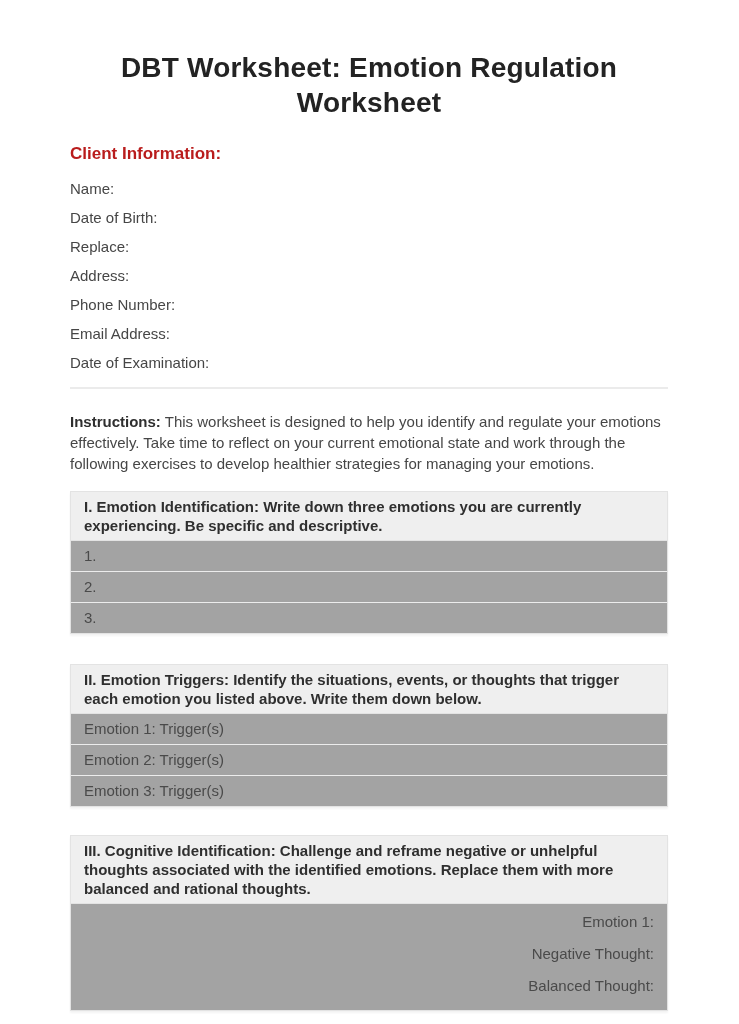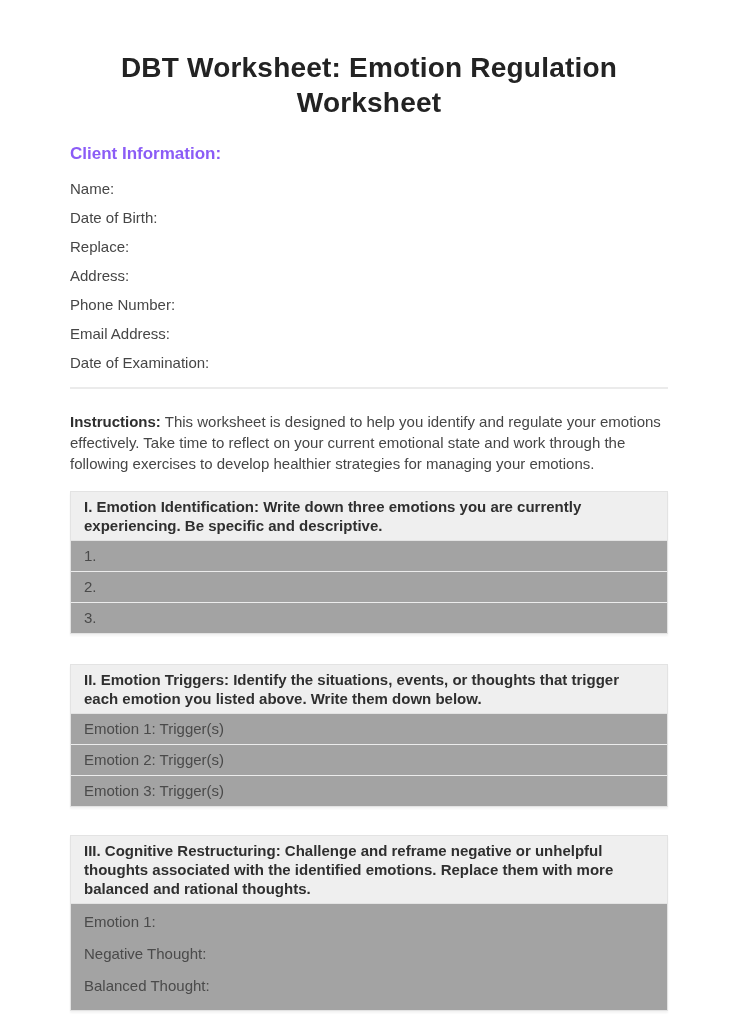--- a/index.html
+++ b/index.html
@@ -27,21 +27,21 @@
     line-height: 35px;
     text-align: center;
     color: #232323;
     letter-spacing: 0.2px;
   }
   .client-heading {
     margin: 24px 0 4px 0;
     font-size: 17px;
     line-height: 20px;
     font-weight: bold;
-    color: #8b5cf6;
+    color: #b91c1c;
   }
   .field {
     margin: 0;
     padding: 13px 0 0 0;
     font-size: 15px;
     line-height: 16px;
     color: #464646;
   }
   .divider {
     border: none;
@@ -89,20 +89,21 @@
     border-bottom: none;
   }
   .box-body {
     padding: 10px 13px 0 13px;
   }
   .box-body p {
     margin: 0 0 16px 0;
     font-size: 15px;
     line-height: 16px;
     color: #4a4a4a;
+    text-align: right;
   }
 </style>
 </head>
 <body>
 
 <div class="page">
 
   <h1 class="title">DBT Worksheet: Emotion Regulation Worksheet</h1>
 
   <section>
@@ -131,21 +132,21 @@
   </div>
 
   <div class="box">
     <div class="box-header">II. Emotion Triggers: Identify the situations, events, or thoughts that trigger each emotion you listed above. Write them down below.</div>
     <div class="box-row">Emotion 1: Trigger(s)</div>
     <div class="box-row">Emotion 2: Trigger(s)</div>
     <div class="box-row">Emotion 3: Trigger(s)</div>
   </div>
 
   <div class="box third">
-    <div class="box-header">III. Cognitive Restructuring: Challenge and reframe negative or unhelpful thoughts associated with the identified emotions. Replace them with more balanced and rational thoughts.</div>
+    <div class="box-header">III. Cognitive Identification: Challenge and reframe negative or unhelpful thoughts associated with the identified emotions. Replace them with more balanced and rational thoughts.</div>
     <div class="box-body">
       <p>Emotion 1:</p>
       <p>Negative Thought:</p>
       <p>Balanced Thought:</p>
     </div>
   </div>
 
 </div>
 
 </body></html>

